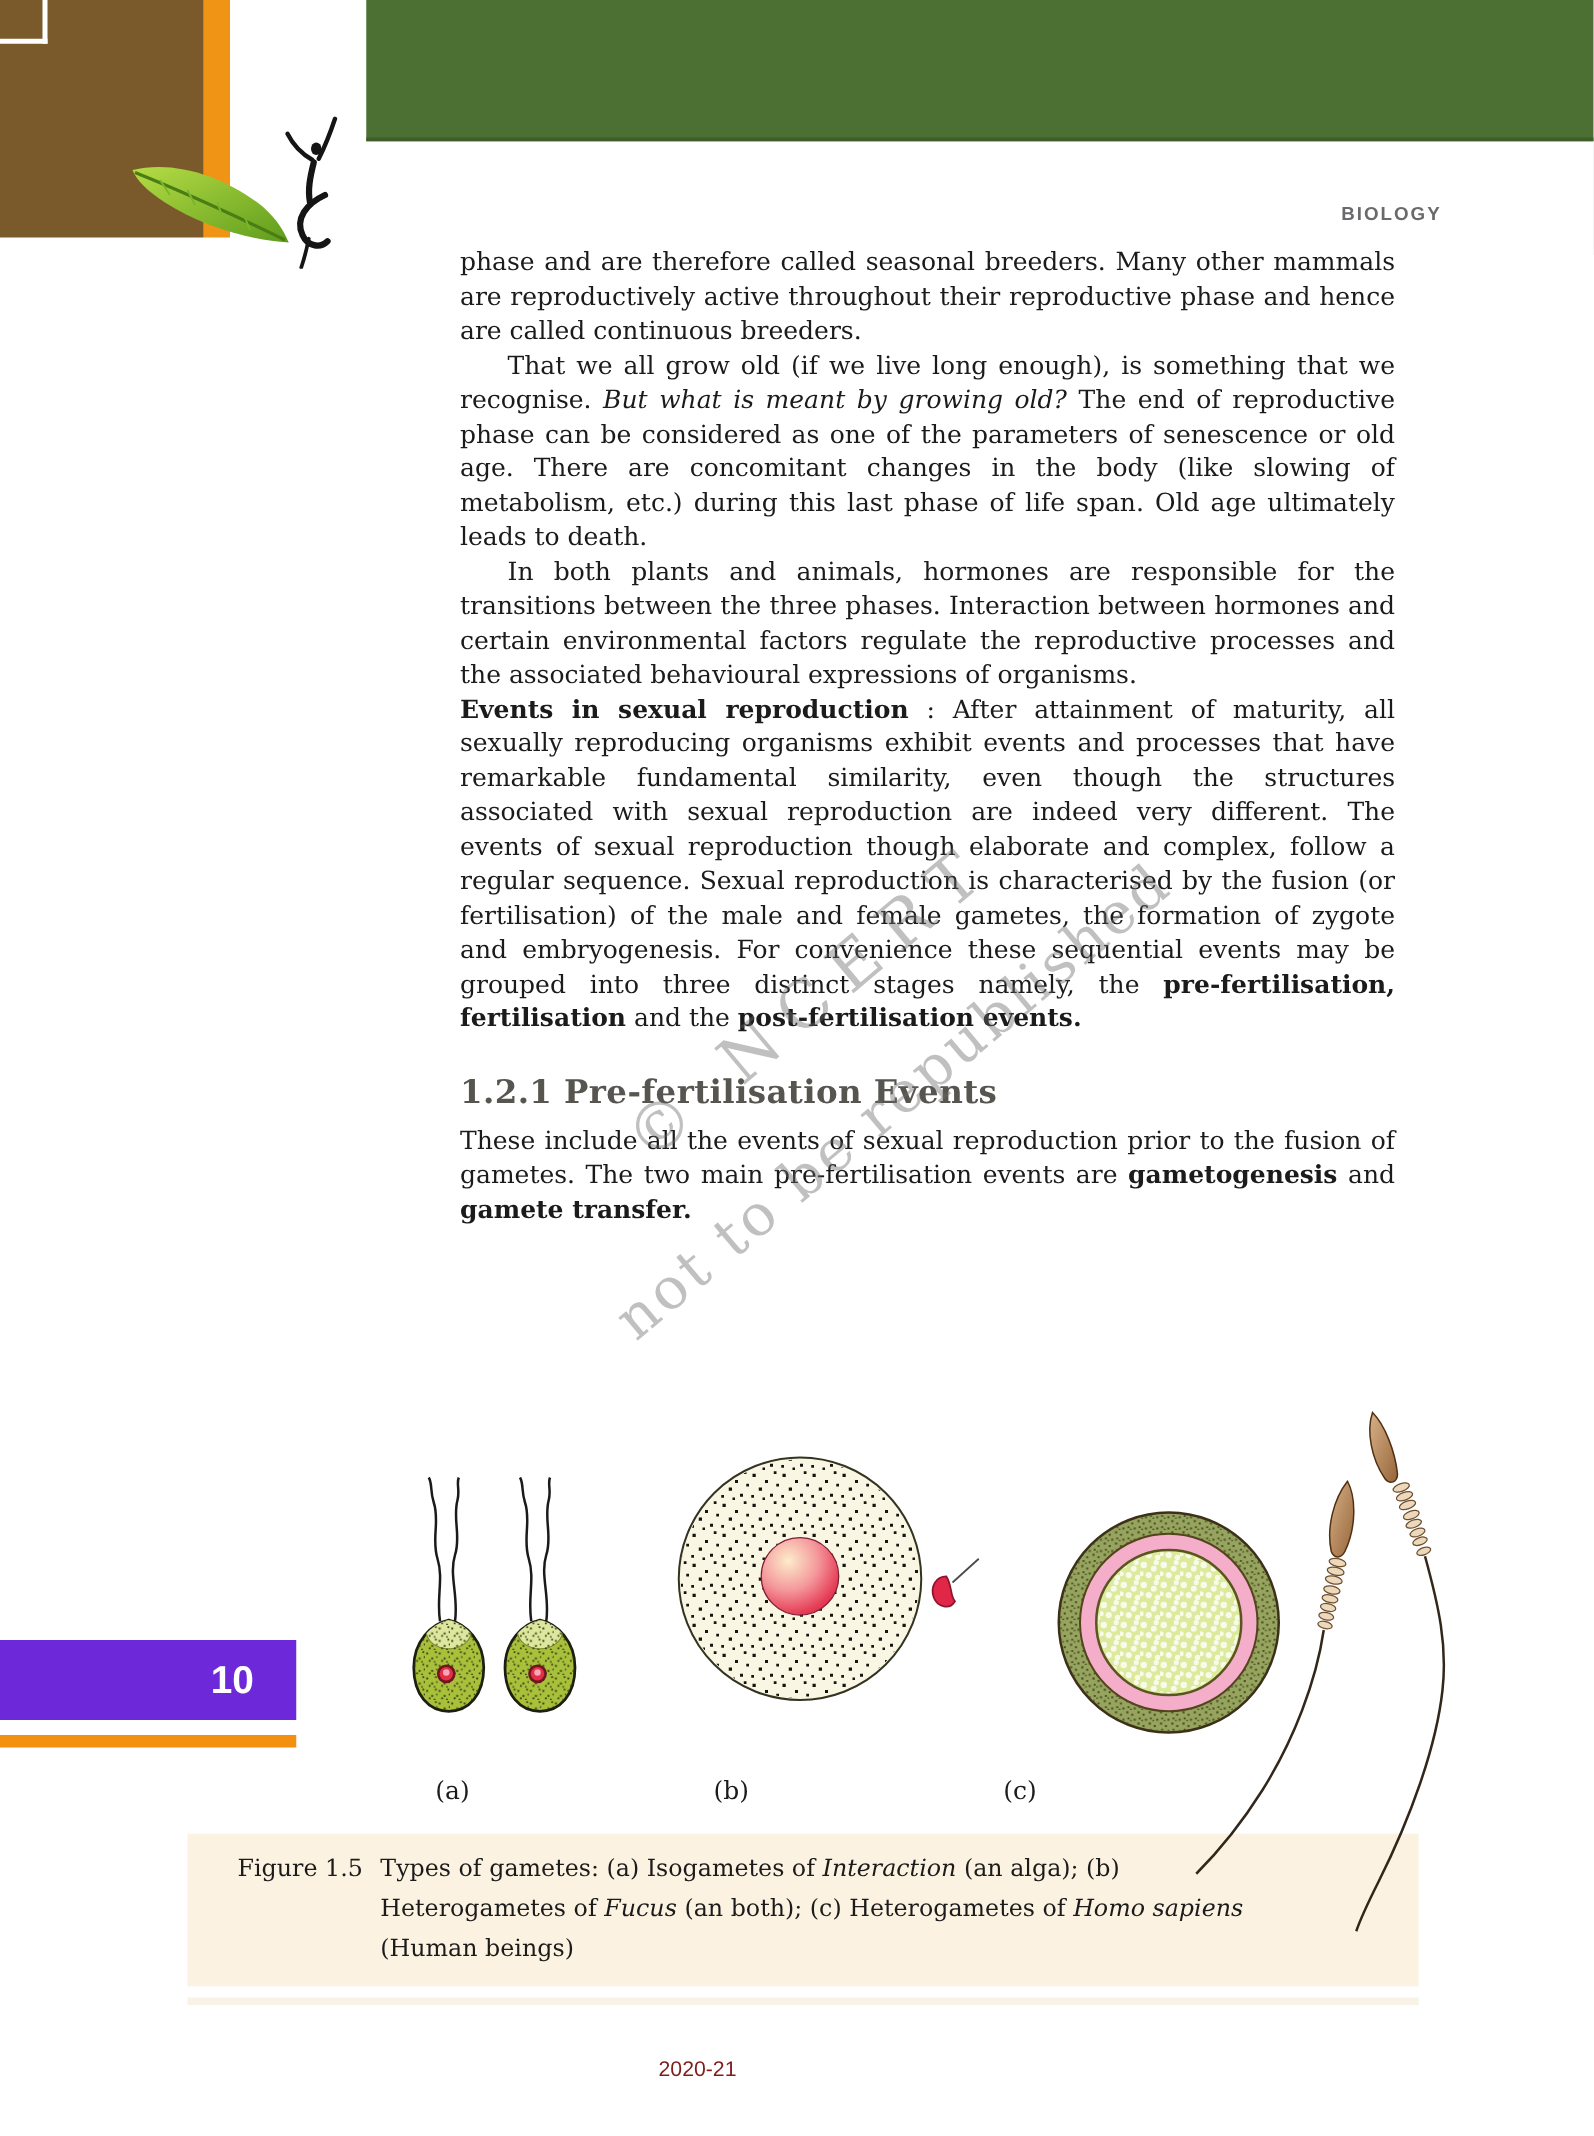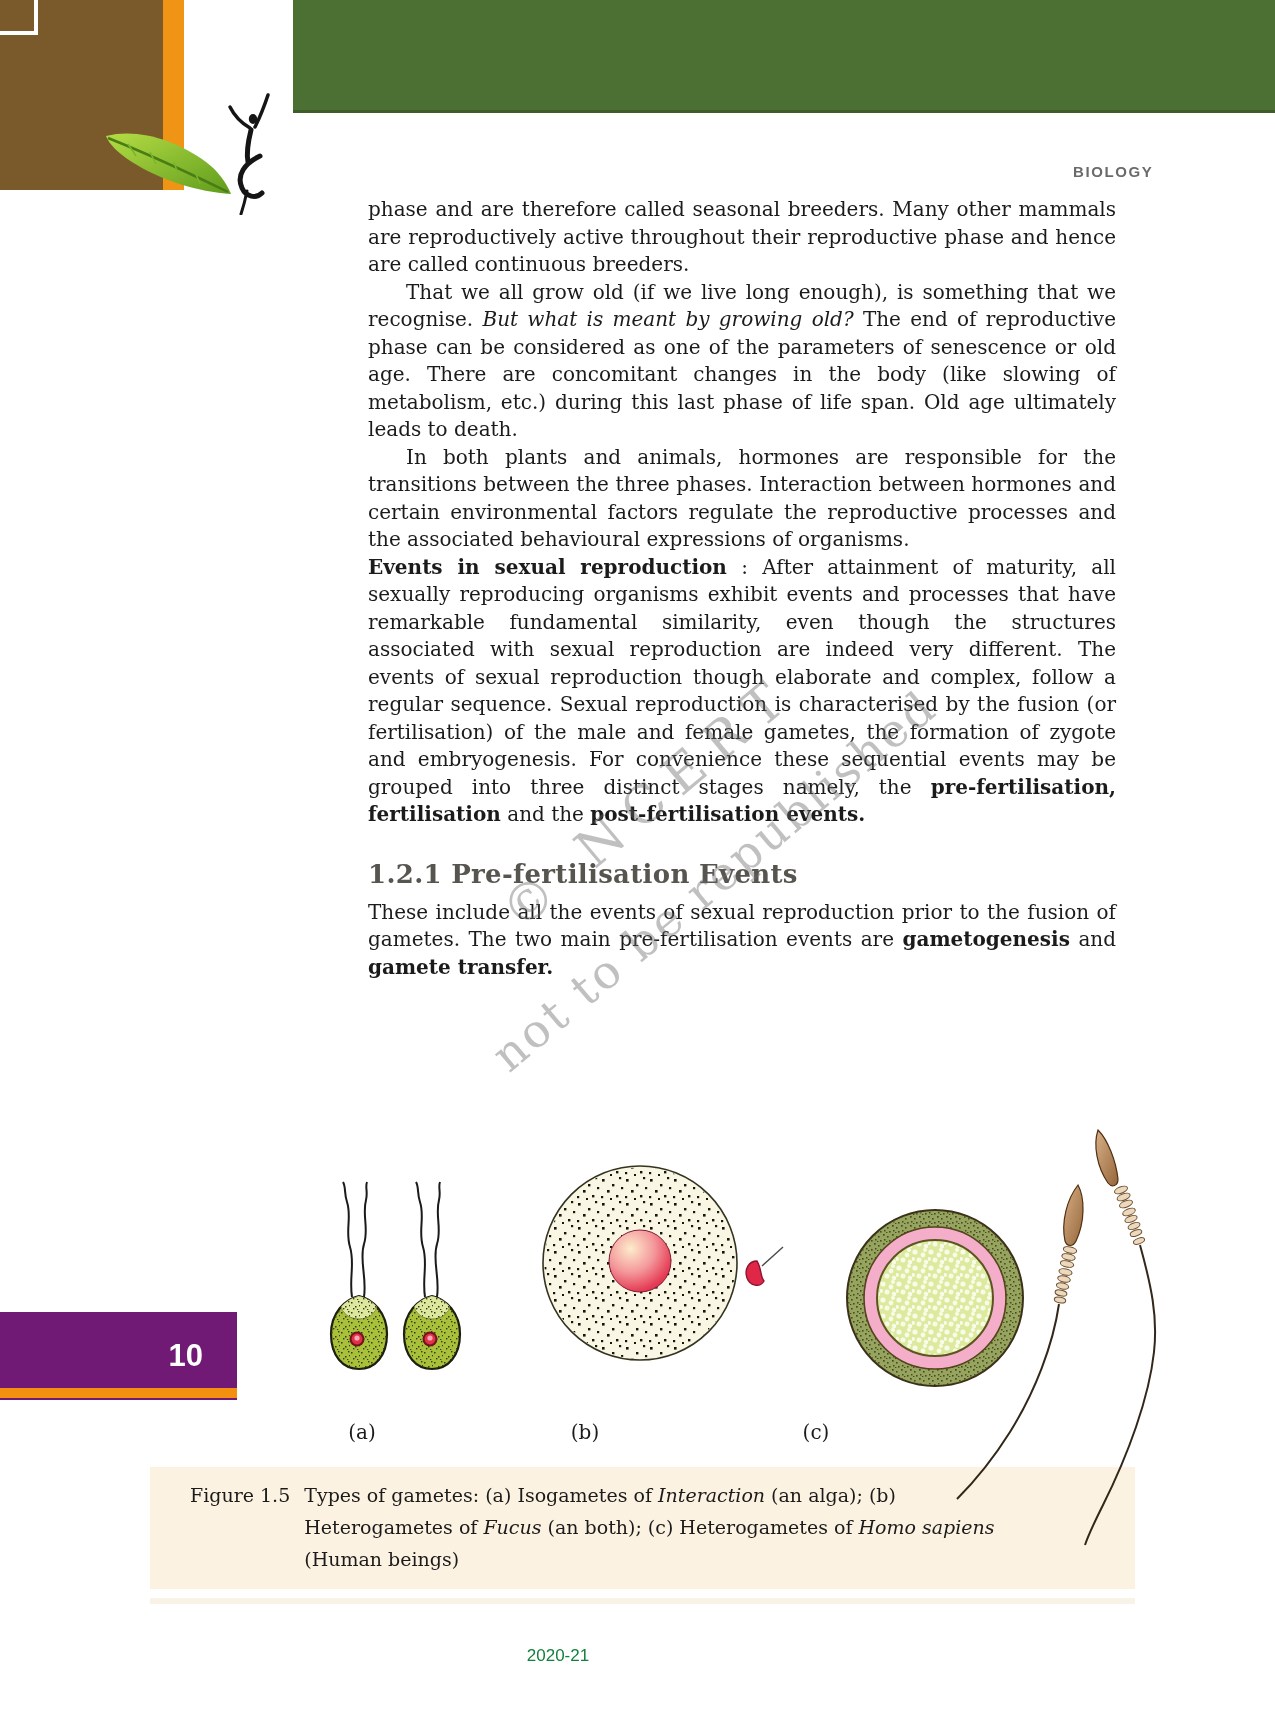--- a/index.html
+++ b/index.html
@@ -36,26 +36,26 @@
   
   .figure-svg{position:absolute;left:280px;top:1055px;width:900px;height:500px;z-index:5;pointer-events:none;}
   .fig-label{position:absolute;top:1420px;transform:translateX(-50%);font-size:20px;z-index:5;}
   .caption-box{position:absolute;left:150px;top:1467px;width:985px;background:#fcf2e1;z-index:2;
         display:flex;align-items:flex-start;padding:12px 20px 14px 40px;box-sizing:border-box;}
   .caption-label{font-weight:normal;font-size:19px;white-space:nowrap;margin-right:14px;line-height:32px;text-align:right;}
   .caption-text{width:730px;font-size:19px;line-height:32px;}
   .caption-strip{position:absolute;left:150px;top:1598px;width:985px;height:6px;background:#f6ecdd;opacity:.7;}
 
   
-  .pagenum-box{position:absolute;left:0;top:1312px;width:237px;height:88px;background:#701a75;
+  .pagenum-box{position:absolute;left:0;top:1312px;width:237px;height:64px;background:#6d28d9;
         display:flex;align-items:center;justify-content:flex-end;padding-right:34px;box-sizing:border-box;}
   .pagenum-box span{color:#ffffff;font-family:"Liberation Sans", sans-serif;font-weight:bold;font-size:31px;}
   .pagenum-underline{position:absolute;left:0;top:1388px;width:237px;height:10px;background:#f39010;}
   .footer-year{position:absolute;left:0;top:1646px;width:1116px;text-align:center;
-        font-family:"Liberation Sans", sans-serif;font-size:17px;color:#15803d;}
+        font-family:"Liberation Sans", sans-serif;font-size:17px;color:#7f1d1d;}
 </style>
 </head>
 <body>
 
 <div class="page">
 
   <div class="brown-block">
     <div class="crop-mark-h"></div>
     <div class="crop-mark-v"></div>
   </div>

